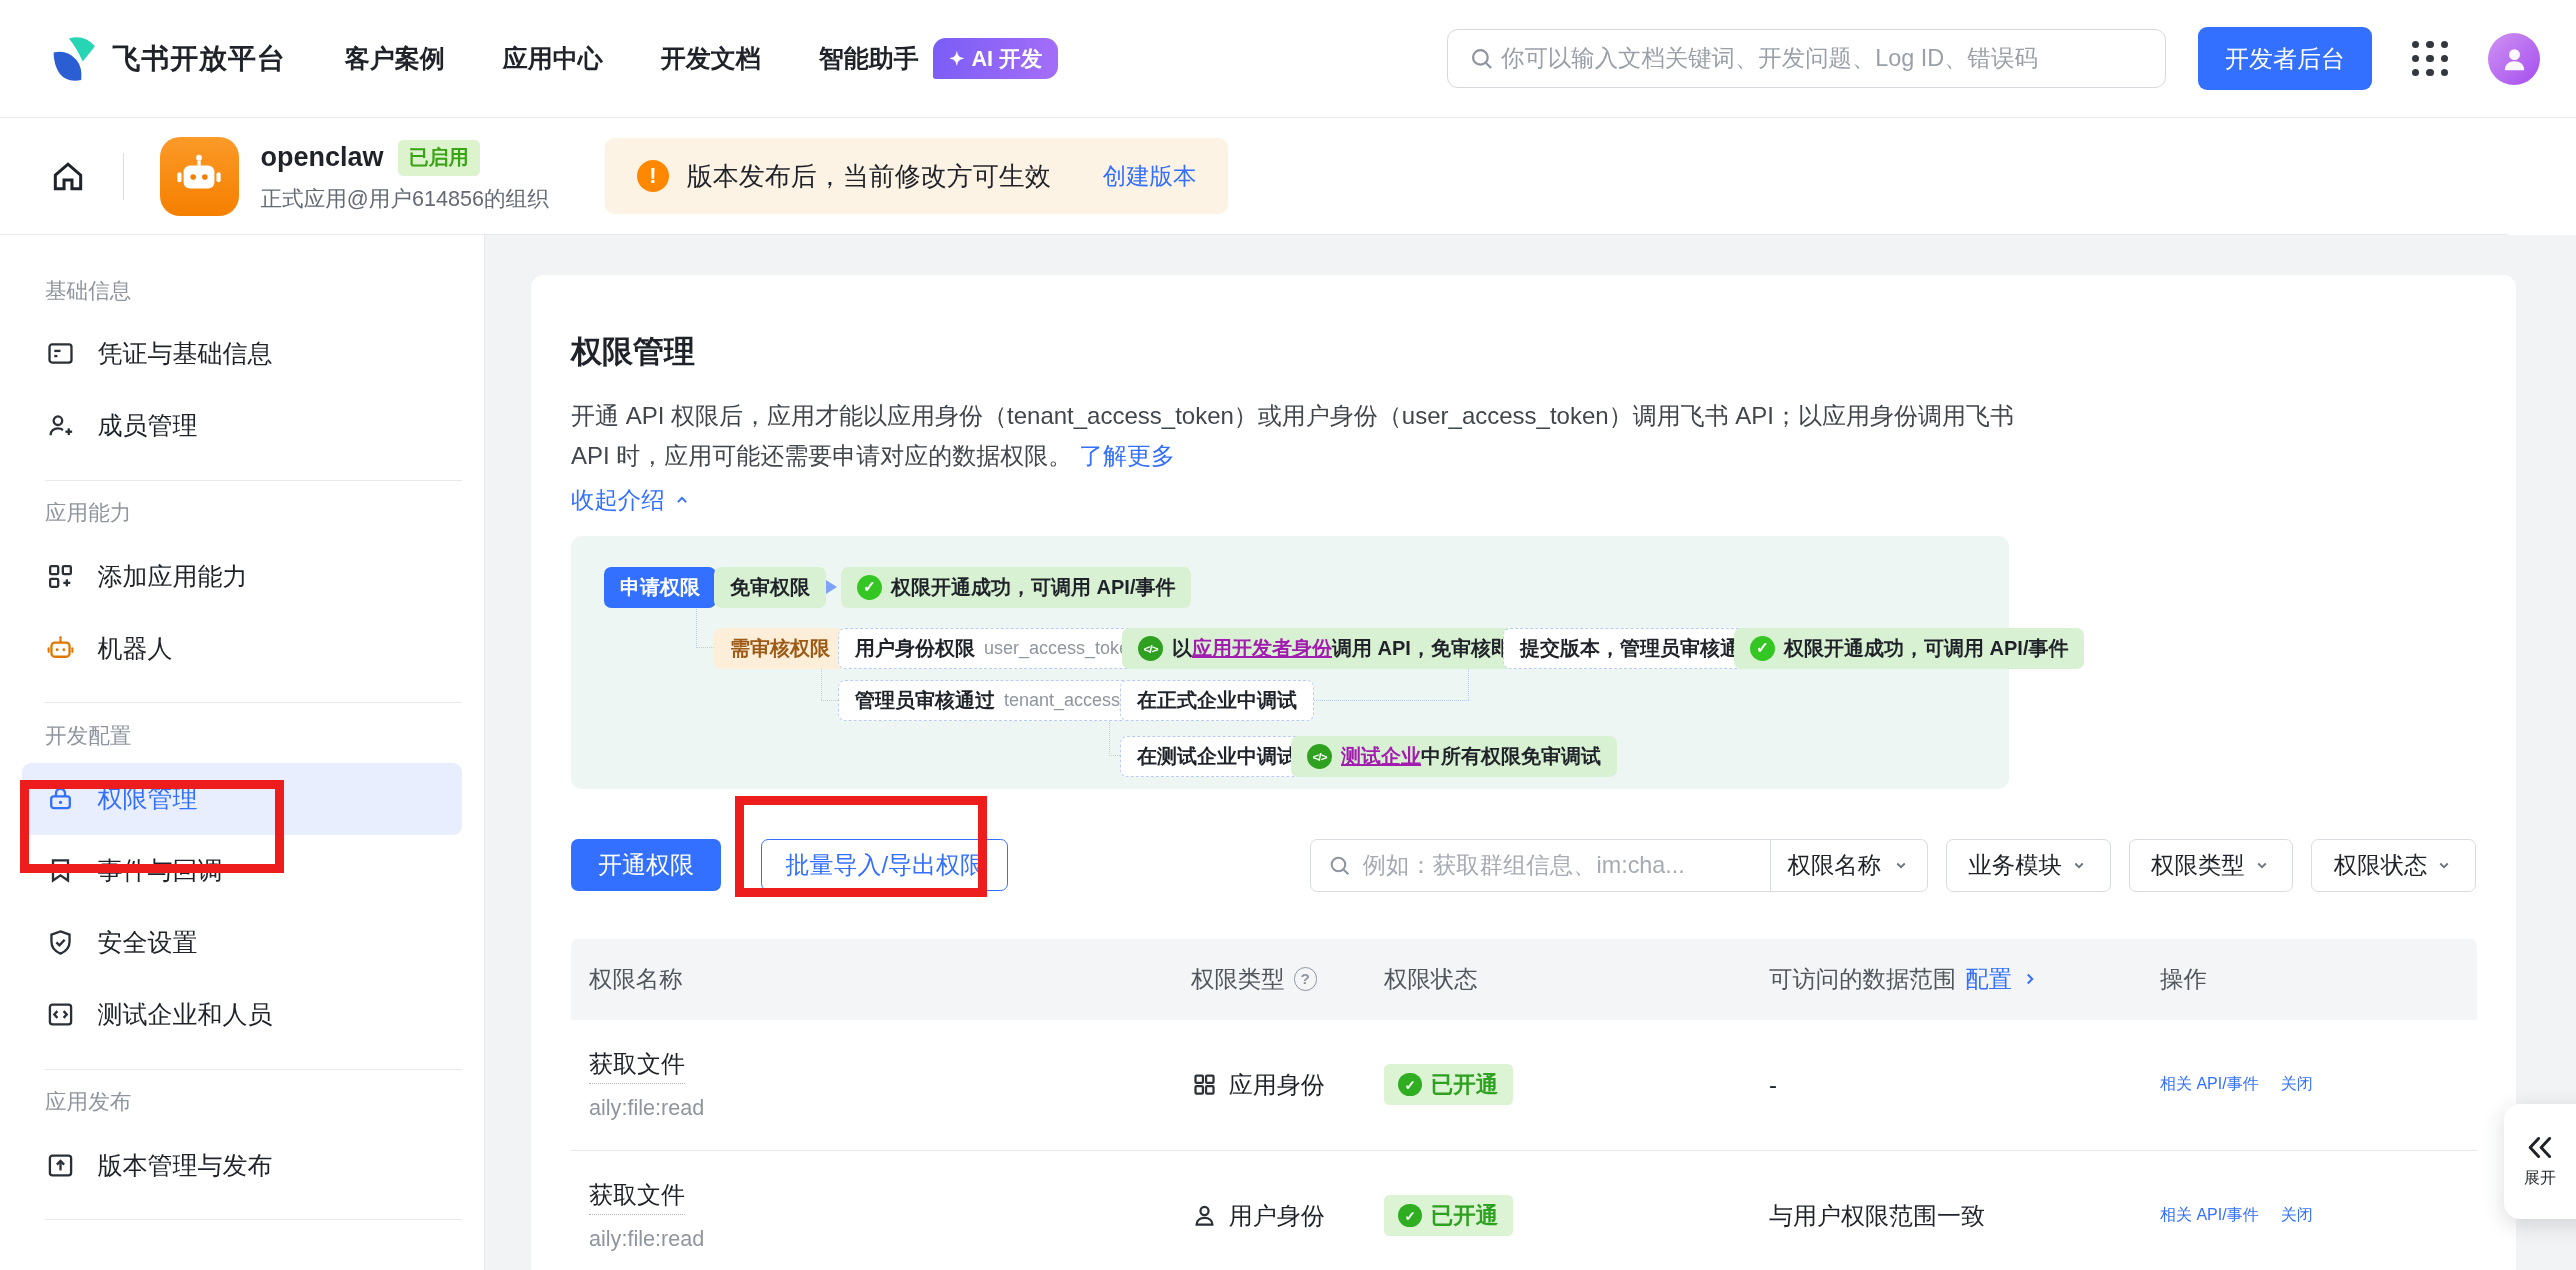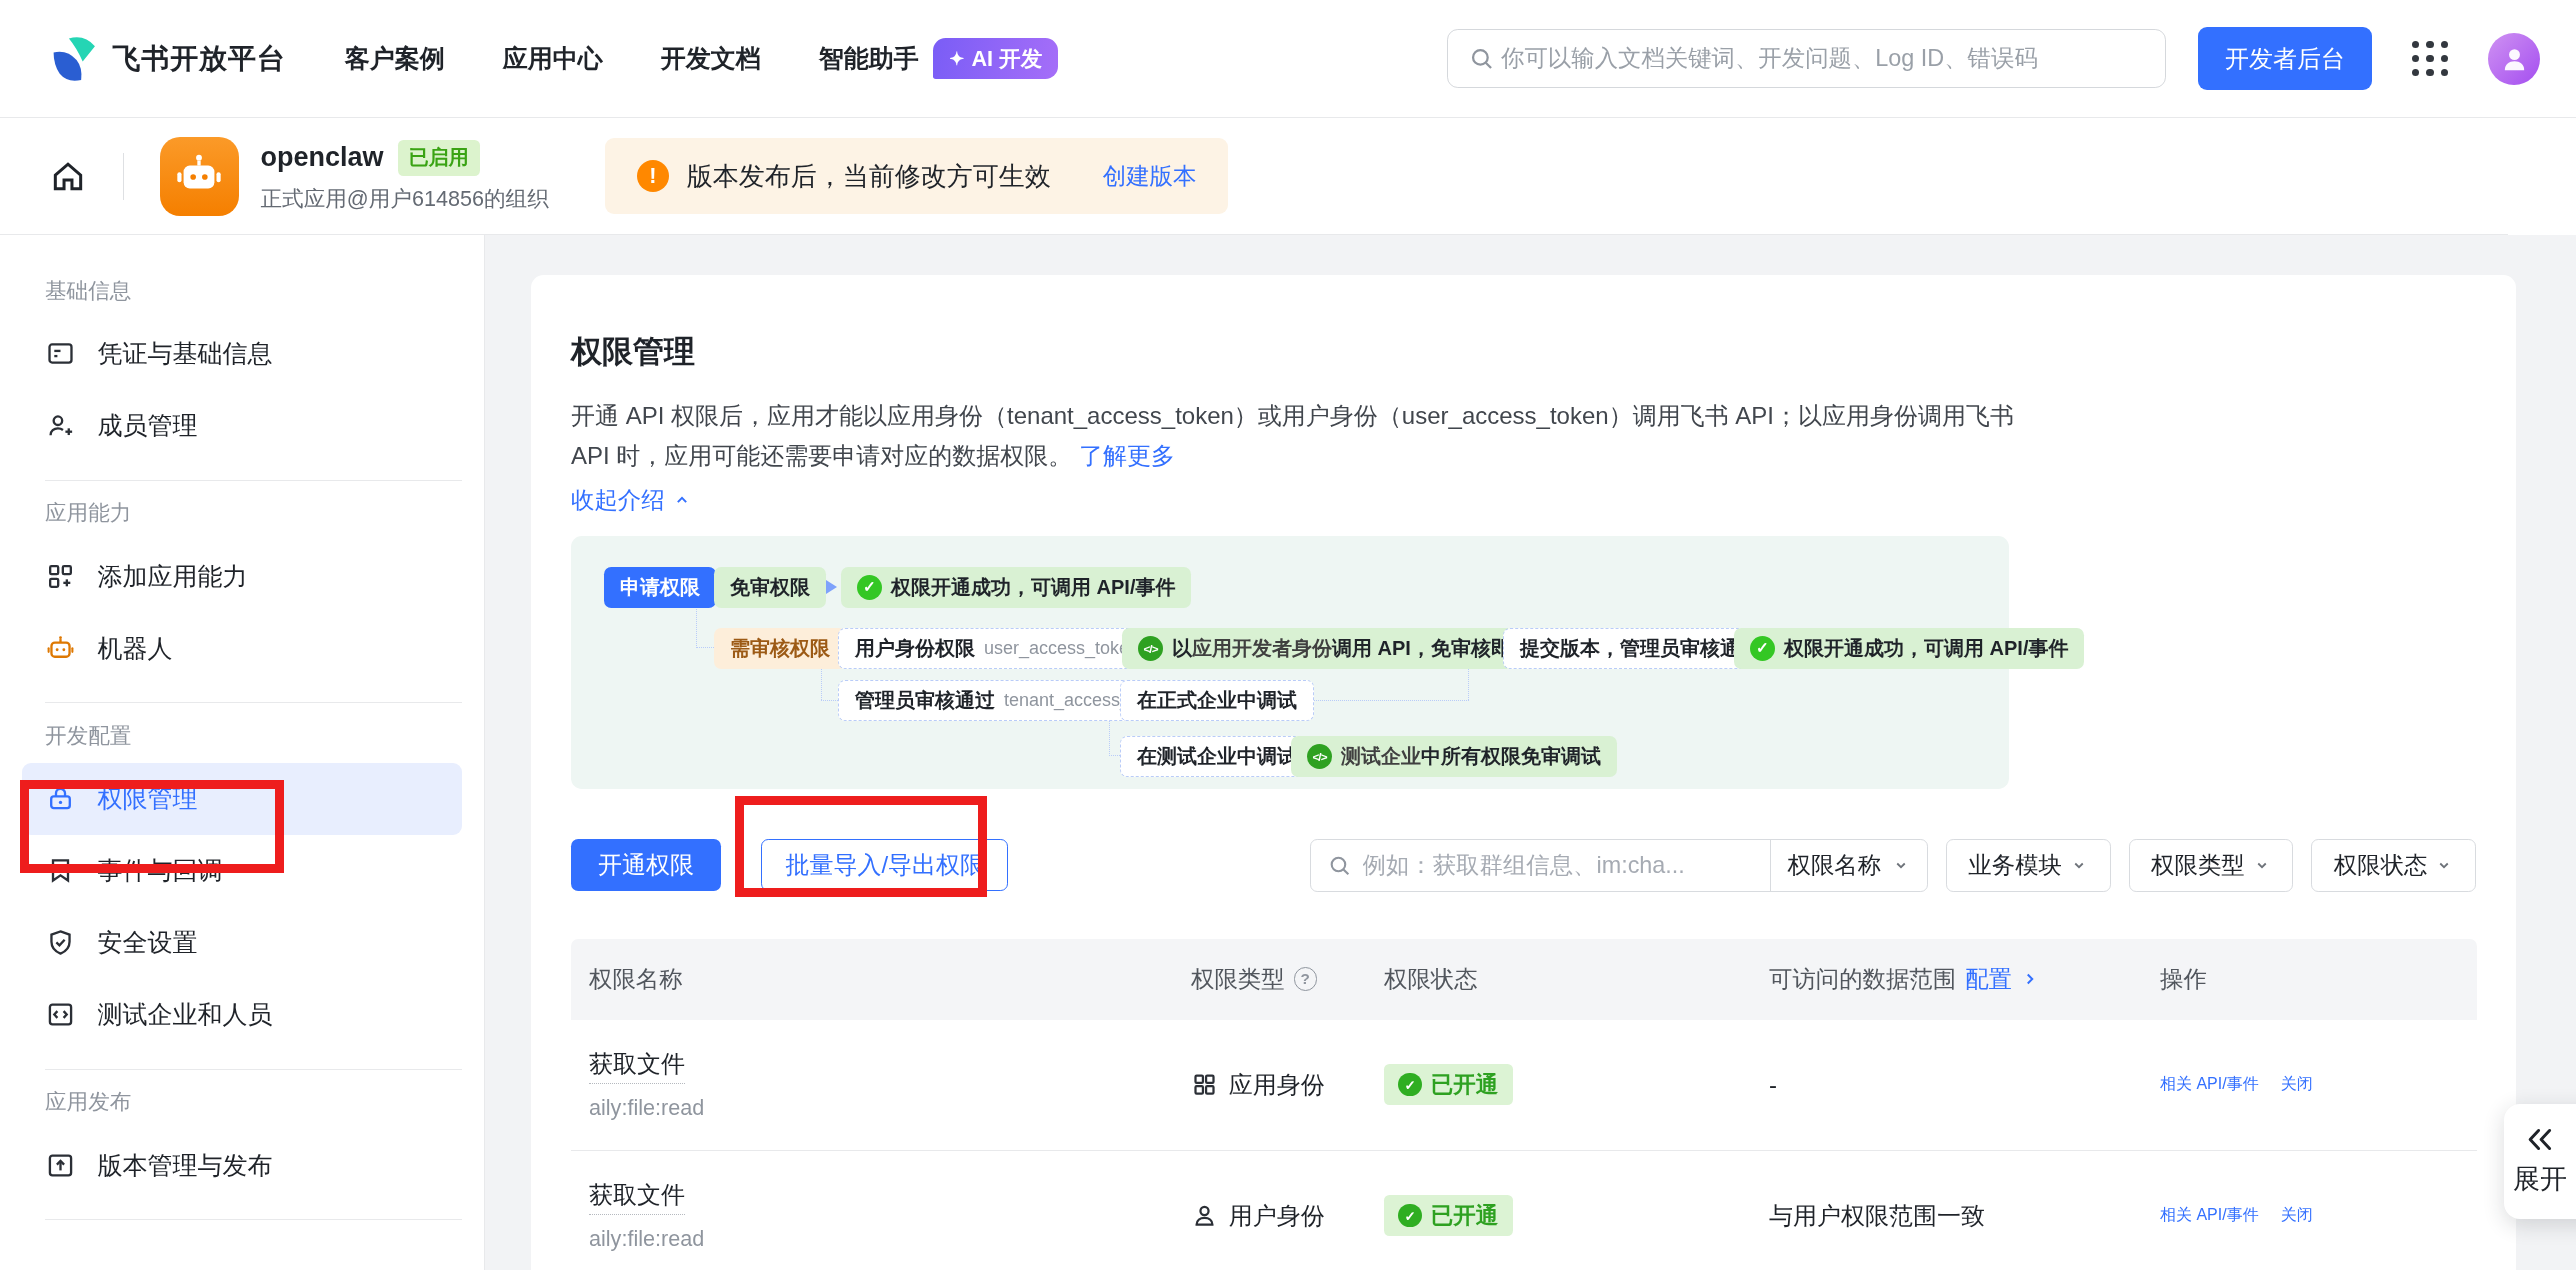--- a/index.html
+++ b/index.html
@@ -102,21 +102,21 @@
   .diagram { position:relative; margin-top:20px; width:1438px; height:253px; background:#eef6f3; border-radius:10.8px; }
   .node {
     position:absolute; height:41px; display:inline-flex; align-items:center; gap:9px;
     padding:0 16px; border-radius:7.2px; font-size:20px; font-weight:600; white-space:nowrap;
   }
   .n-blue { background:#3370ff; color:#fff; }
   .n-green { background:#d9f1d3; color:#1f2329; }
   .n-orange { background:#fdeeda; color:#9c5a15; }
   .n-dash { background:#fff; border:1.8px dashed #b9ccf8; color:#1f2329; }
   .n-dash .note { color:#8f959e; font-weight:400; font-size:18px; }
-  .green-txt { color:#404040; }
+  .green-txt { color:#a21caf;text-decoration:underline; }
   .check-dot, .code-dot {
     width:25px; height:25px; border-radius:50%; color:#fff; display:inline-flex;
     align-items:center; justify-content:center; flex:0 0 auto;
   }
   .check-dot { background:#34c724; font-size:15.3px; font-weight:bold; }
   .code-dot { background:#2ea121; font-size:11.7px; font-weight:bold; letter-spacing:-0.9px; }
   .dot-h { position:absolute; border-top:1.8px dotted #b9ccf8; }
   .dot-v { position:absolute; border-left:1.8px dotted #b9ccf8; }
   .arr { position:absolute; width:0; height:0; border-top:7.2px solid transparent; border-bottom:7.2px solid transparent; border-left:11.7px solid #7ea2fb; }
 
@@ -174,21 +174,21 @@
   
   .red-box { position:absolute; border:9px solid #ee1d1d; z-index:50; pointer-events:none; }
   .red-box-1 { left:20px; top:780px; width:264px; height:93px; }
   .red-box-2 { left:735px; top:796px; width:252px; height:101px; }
   .expand-tab {
     position:absolute; left:2504px; top:1104px; width:117px; height:115px; background:#fff;
     border-radius:16px 0 0 16px; box-shadow:0 5.4px 21.6px rgba(31,35,41,.16); z-index:60;
     display:flex; flex-direction:column; align-items:center; justify-content:center; gap:7.2px;
     padding-right:45px; cursor:pointer;
   }
-  .expand-tab .ex-label { font-size:27px; color:#1f2329; }
+  .expand-tab .ex-label { font-size:16px; color:#1f2329; }
 </style>
 </head>
 <body>
 
 <div class="topnav">
   <div class="logo">
     <span>
       <svg width="49" height="49" viewBox="0 0 32 32">
         <path d="M13,3 q10,-3 17,5 l-8,10 q-4,-9 -9,-15 z" fill="#25d5b4"></path>
         <path d="M3,12 q9,-2 15,5 q4,5 3,13 q-9,2 -14,-4 q-4,-6 -4,-14 z" fill="#2a5ed2"></path>

